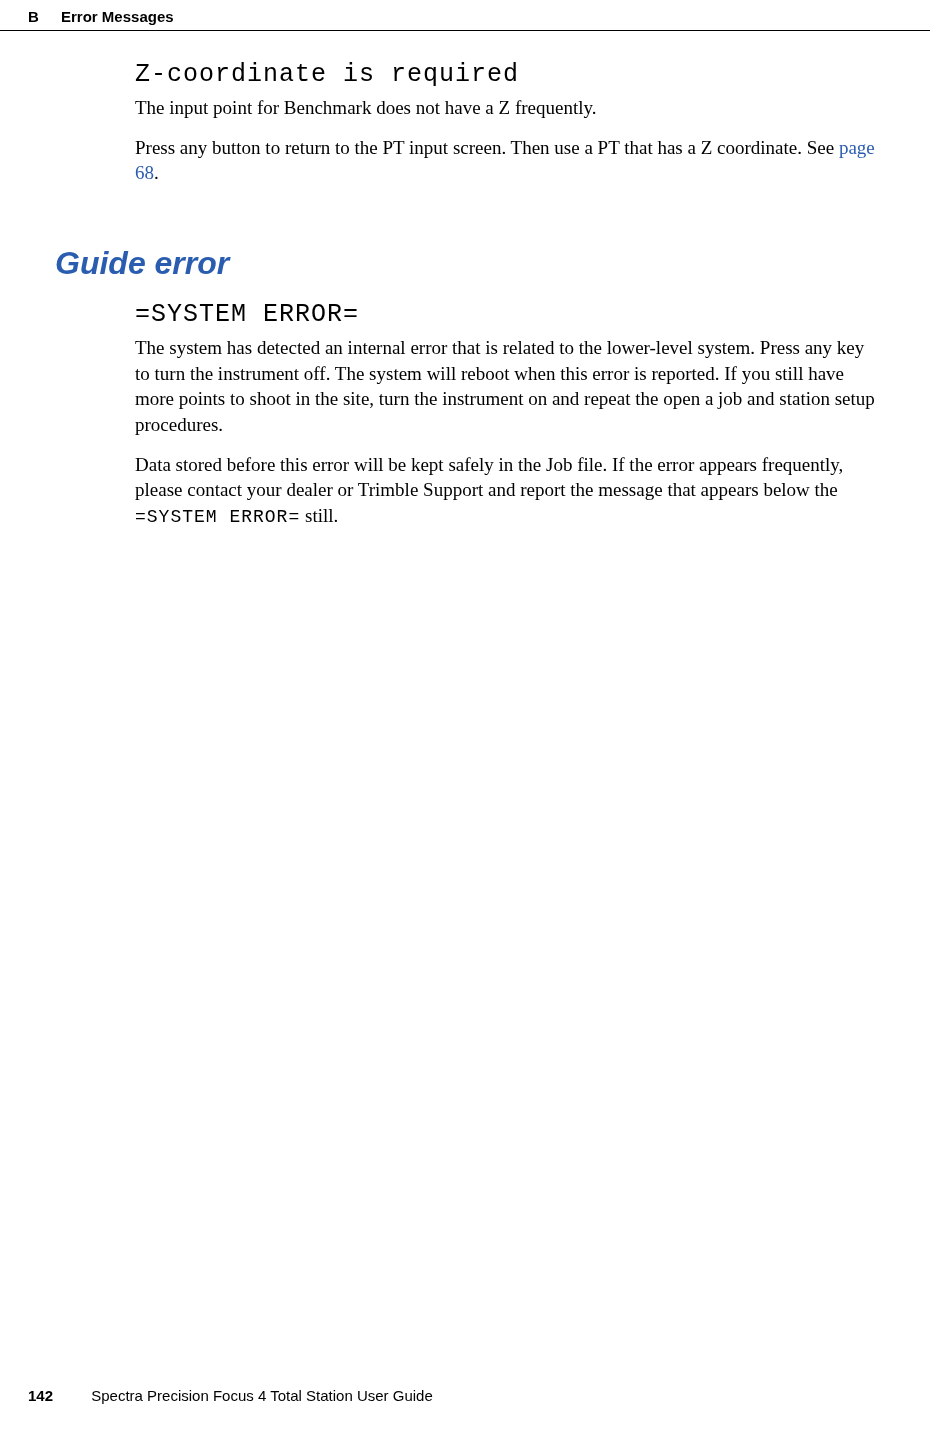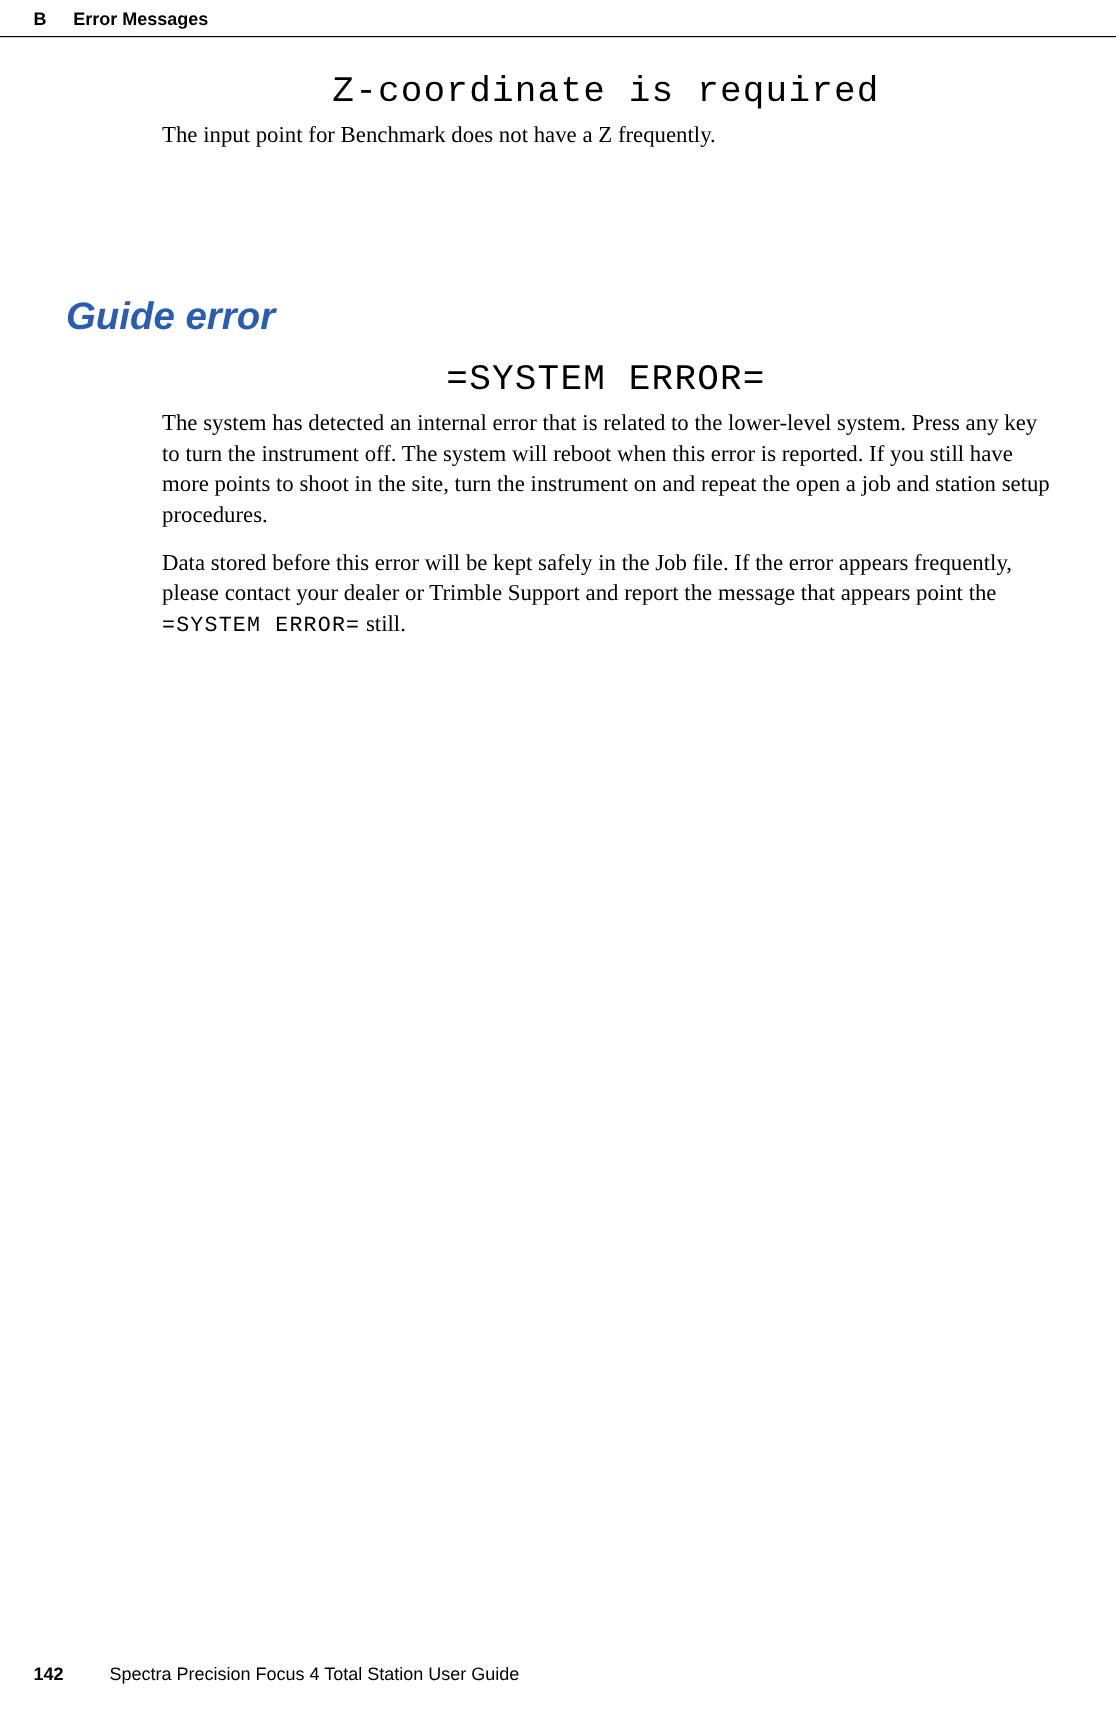--- a/index.html
+++ b/index.html
@@ -34,24 +34,23 @@
     background: #000;
   }
   .content {
     position: absolute;
     top: 60px;
     left: 135px;
     width: 740px;
   }
   .lcd {
     font-family: 'Courier New', monospace;
-    font-size: 30px;
+    font-size: 25px;
     letter-spacing: 1px;
     margin-bottom: 6px;
-    text-align: center;
   }
   p {
     font-size: 19px;
     line-height: 1.35;
     margin: 0 0 14px 0;
   }
   .link {
     color: #2a5db0;
   }
   .heading-blue {
@@ -86,28 +85,31 @@
 
 <div class="header">
   <span class="section-letter">B</span>
   <span>Error Messages</span>
 </div>
 <div class="header-rule"></div>
 
 <div class="content">
   <div class="lcd">Z-coordinate is required</div>
   <p>The input point for Benchmark does not have a Z frequently.</p>
+  <p>
+    <span>Press any button to return to the PT input screen. Then use a PT that has a Z coordinate. See </span><span class="link">page 68</span><span>.</span>
+  </p>
 </div>
 
 <div class="heading-blue" style="top:245px;">Guide error</div>
 
 <div class="content" style="top:300px;">
   <div class="lcd">=SYSTEM ERROR=</div>
   <p>The system has detected an internal error that is related to the lower-level system. Press any key to turn the instrument off. The system will reboot when this error is reported. If you still have more points to shoot in the site, turn the instrument on and repeat the open a job and station setup procedures.</p>
   <p>
-    <span>Data stored before this error will be kept safely in the Job file. If the error appears frequently, please contact your dealer or Trimble Support and report the message that appears point the </span><span class="inline-mono">=SYSTEM ERROR=</span><span> still.</span>
+    <span>Data stored before this error will be kept safely in the Job file. If the error appears frequently, please contact your dealer or Trimble Support and report the message that appears below the </span><span class="inline-mono">=SYSTEM ERROR=</span><span> still.</span>
   </p>
 </div>
 
 <div class="footer">
   <span class="page-number">142</span>
   <span>Spectra Precision Focus 4 Total Station User Guide</span>
 </div>
 
 </body></html>

